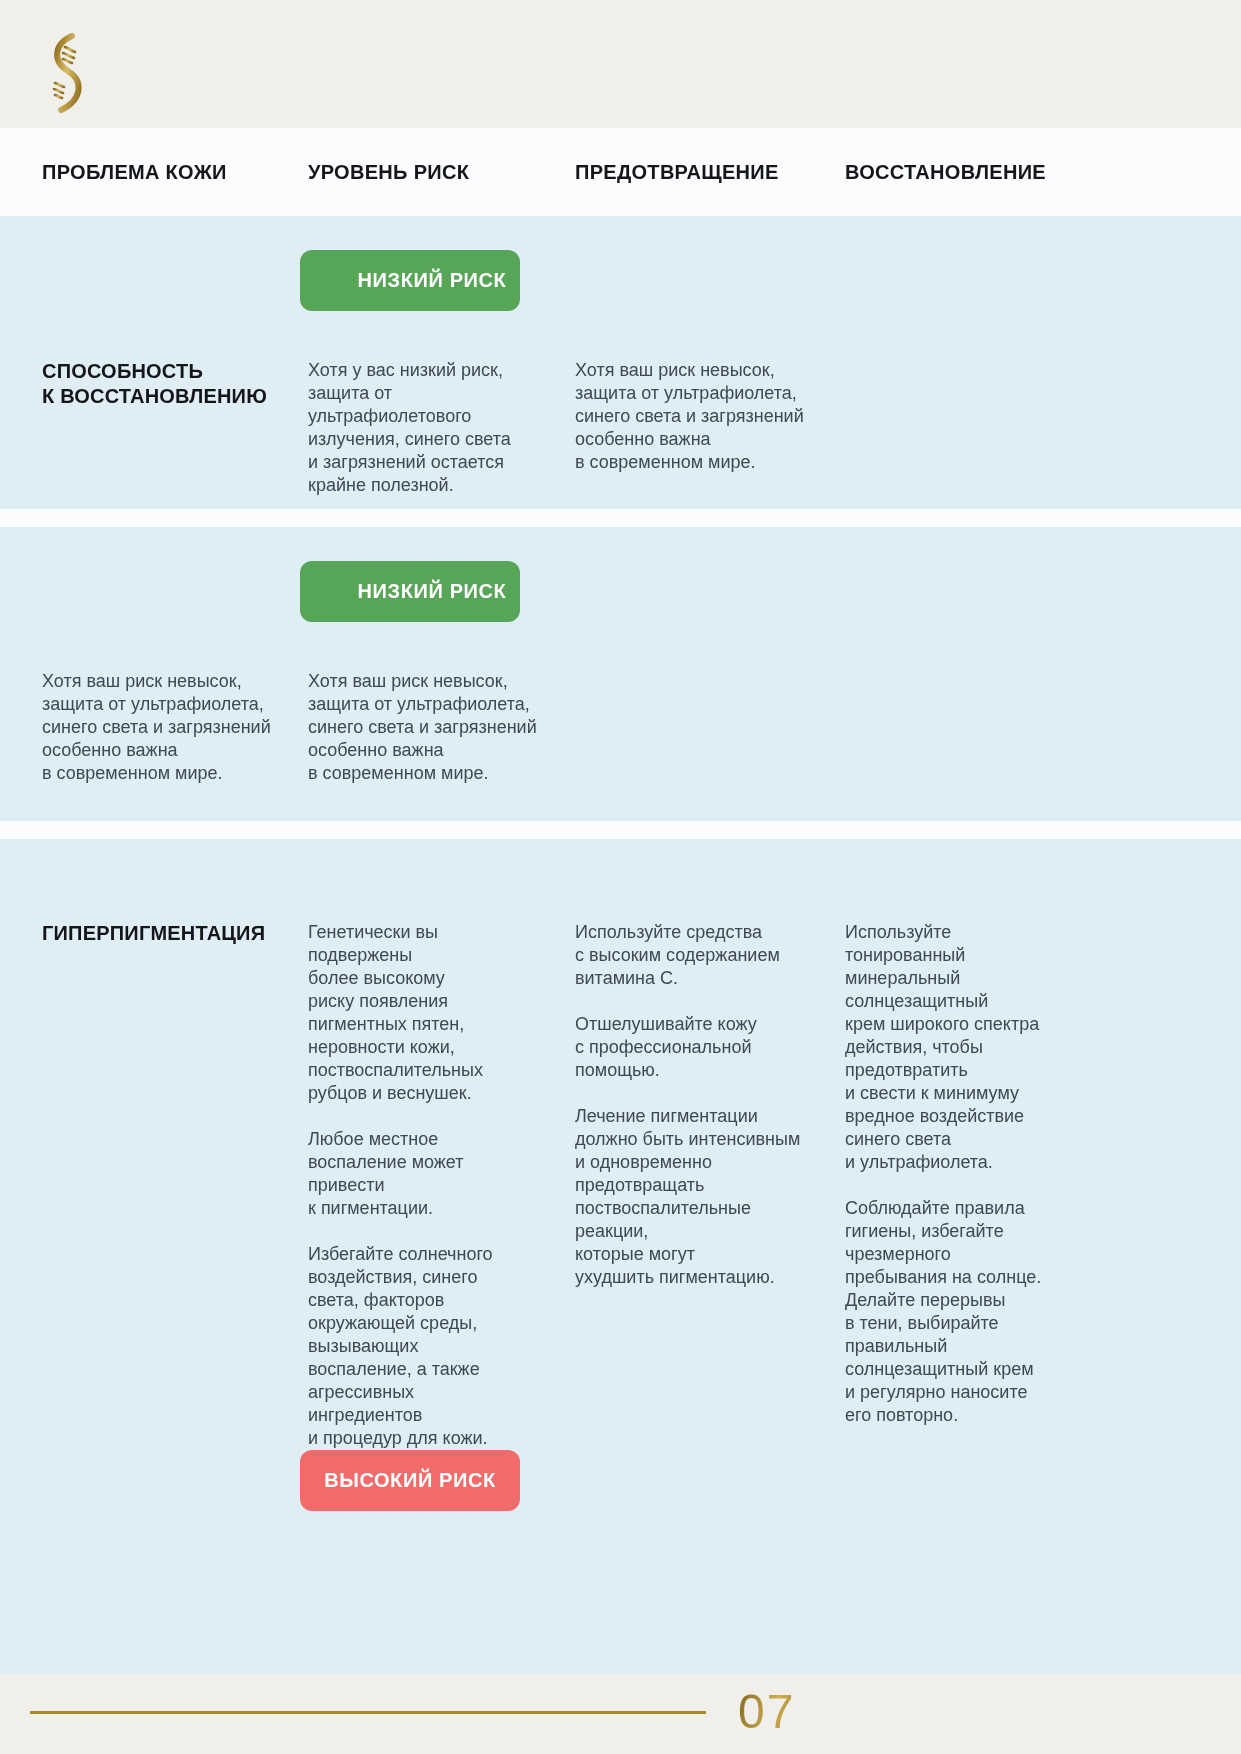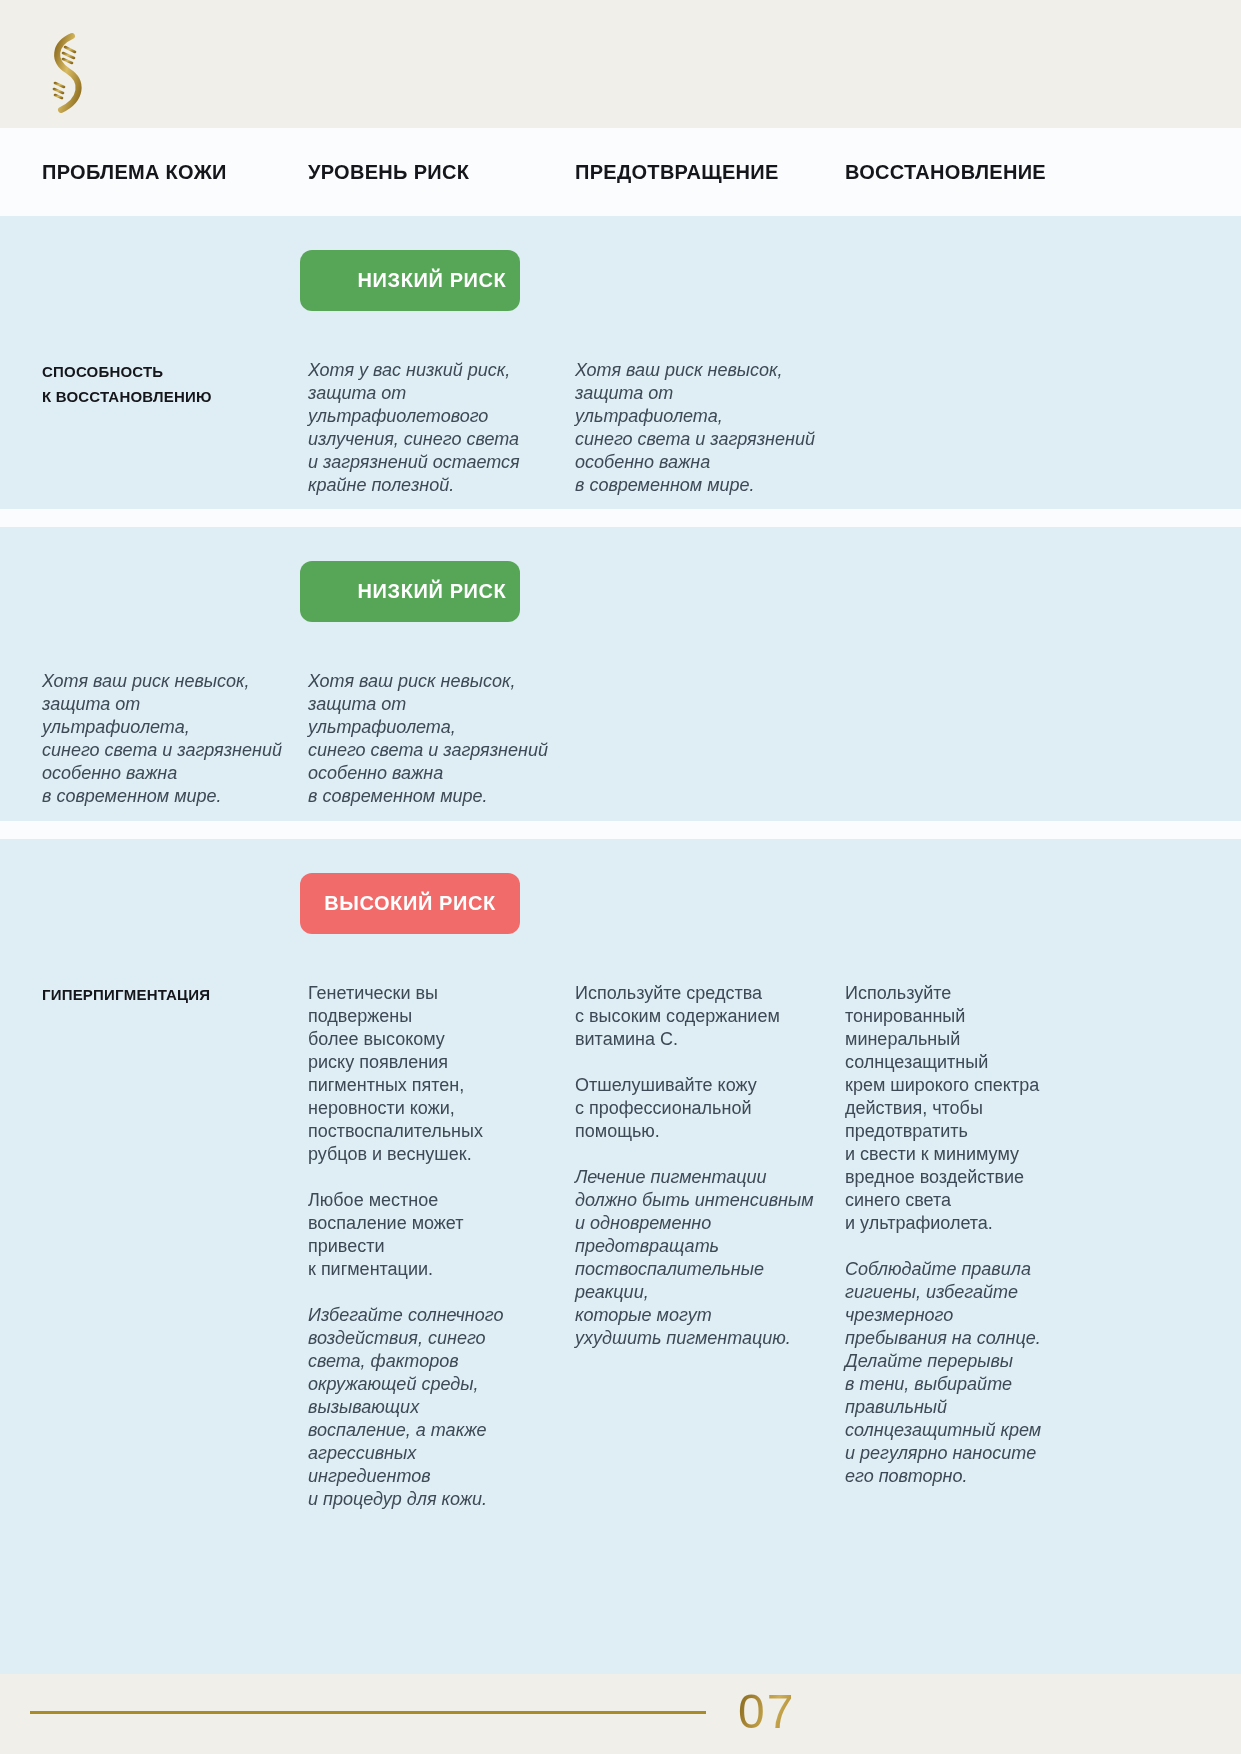--- a/index.html
+++ b/index.html
@@ -53,37 +53,37 @@
     font-weight: 700;
     letter-spacing: 0.6px;
     white-space: nowrap;
   }
   .badge.low  { background: #57a657; padding-left: 44px; }
   .badge.high { background: #f26b6b; }
 
   .content-row { margin-top: 48px; align-items: start; }
 
   .problem-title {
-    font-size: 15px;
+    font-size: 20px;
     font-weight: 800;
     line-height: 25px;
     letter-spacing: 0.2px;
     color: #15161b;
     white-space: pre-line;
     padding-right: 20px;
   }
   .cell { padding-right: 24px; }
   .cell p {
     margin: 0 0 23px 0;
     font-size: 18px;
     line-height: 23px;
     color: #3d4955;
     white-space: pre-line;
   }
-  .cell p:last-child { margin-bottom: 0; font-style: italic; }
+  .cell p:last-child { margin-bottom: 0; }
 
   
   .footer {
     display: flex;
     align-items: center;
     margin-top: 14px;
     padding-left: 30px;
   }
   .footer-line {
     width: 676px;
@@ -178,23 +178,20 @@
 защита от ультрафиолета,
 синего света и загрязнений
 особенно важна
 в современном мире.</p>
       </div>
       <div class="cell"></div>
     </div>
   </section>
 
   <section class="card s3">
-    <div class="grid">
-      <div class="badge high">ВЫСОКИЙ РИСК</div>
-    </div>
     <div class="grid content-row">
       <div class="problem-title">ГИПЕРПИГМЕНТАЦИЯ</div>
       <div class="cell">
         <p>Генетически вы
 подвержены
 более высокому
 риску появления
 пигментных пятен,
 неровности кожи,
 поствоспалительных
@@ -246,20 +243,23 @@
 чрезмерного
 пребывания на солнце.
 Делайте перерывы
 в тени, выбирайте
 правильный
 солнцезащитный крем
 и регулярно наносите
 его повторно.</p>
       </div>
     </div>
+    <div class="grid">
+      <div class="badge high">ВЫСОКИЙ РИСК</div>
+    </div>
   </section>
 
 </div>
 
 <div class="footer">
   <div class="footer-line"></div>
   <div class="page-number">07</div>
 </div>
 
 </body></html>

